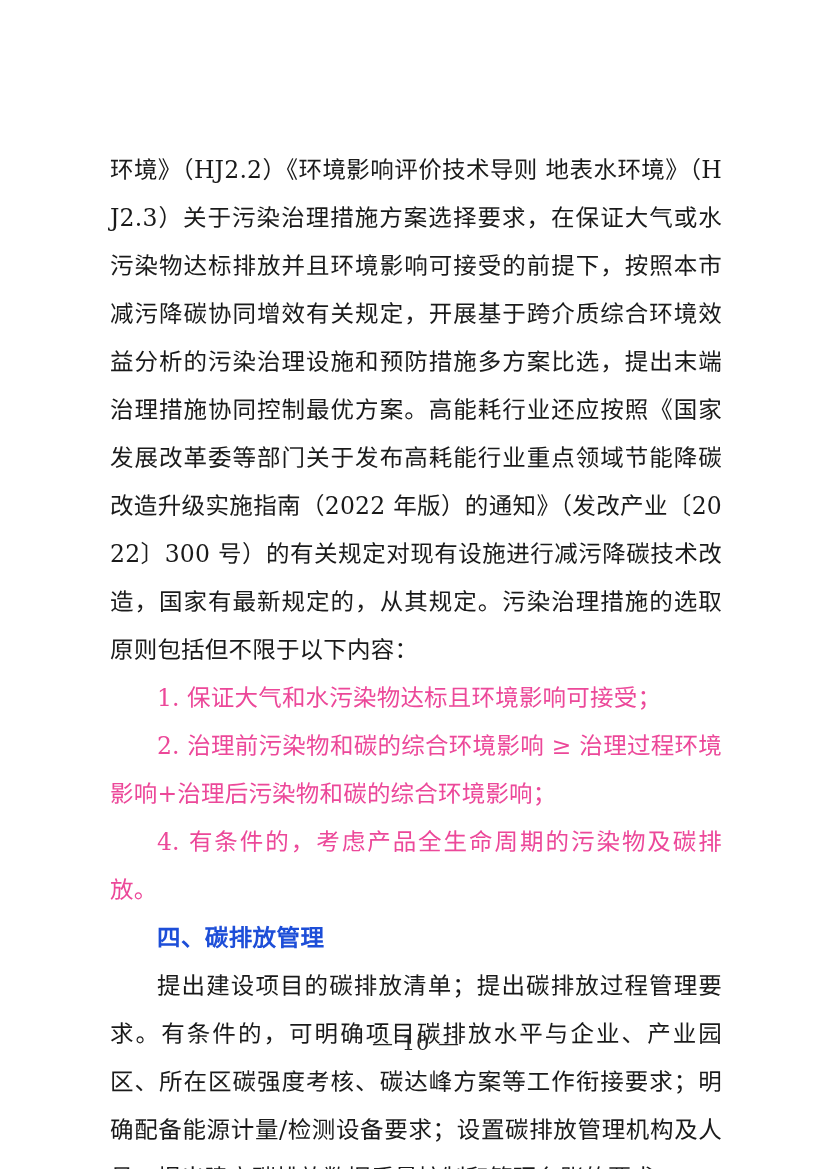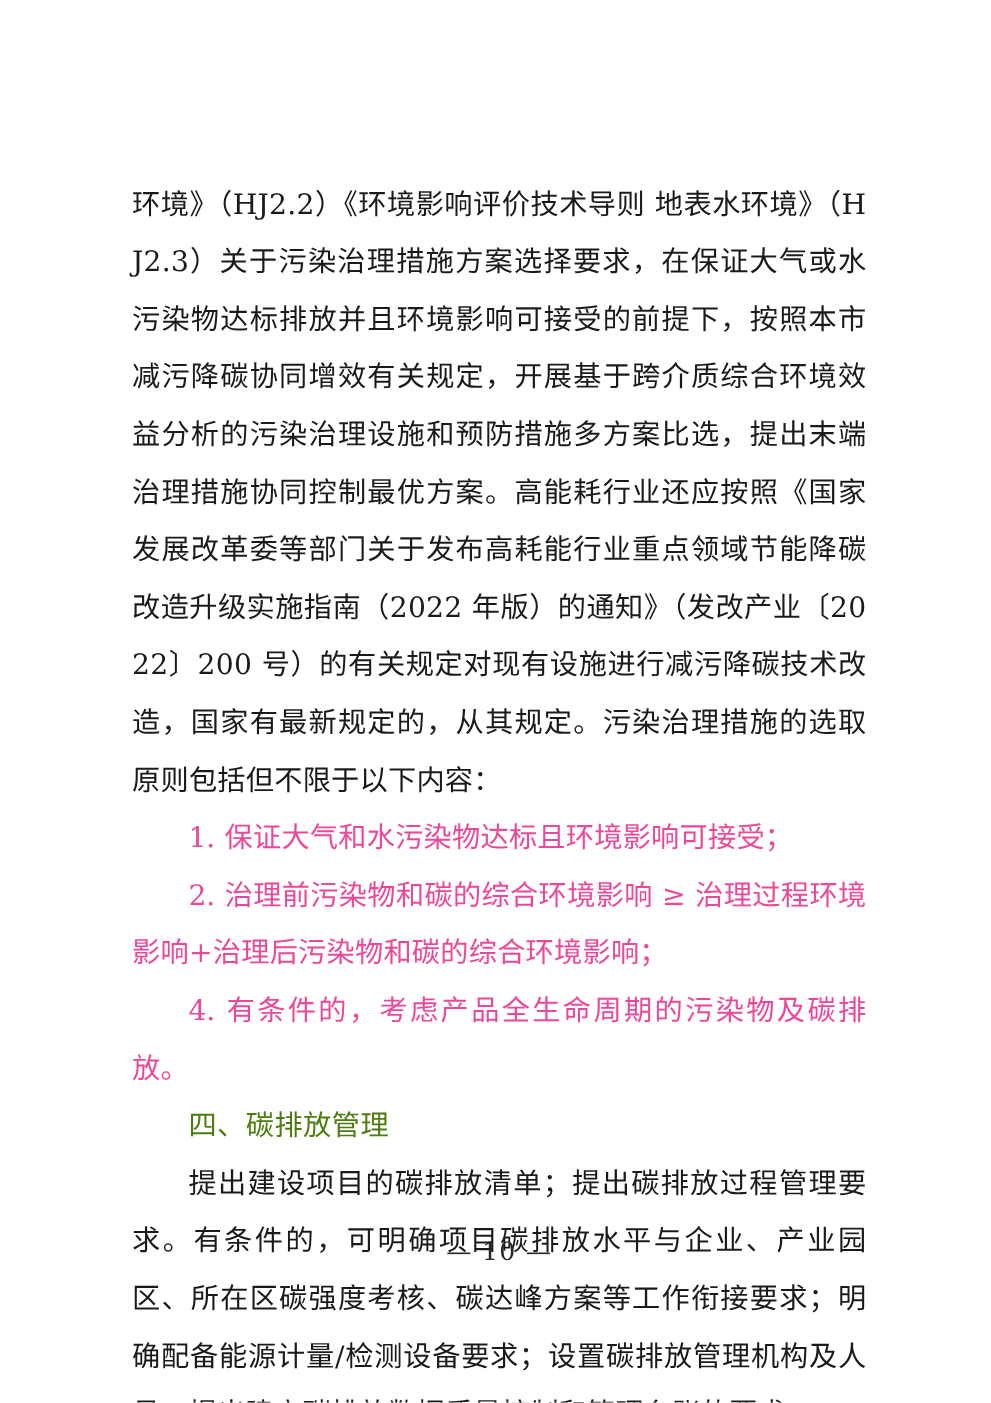--- a/index.html
+++ b/index.html
@@ -69,25 +69,25 @@
   .list-num {
     font-family: "DejaVu Serif", "Liberation Serif", serif;
     letter-spacing: 0;
   }
 
   
   .heading {
     font-family: "DejaVu Sans", "Liberation Sans", sans-serif;
     font-size: 23.5px;
     line-height: 48px;
-    font-weight: normal;
+    font-weight: bold;
     text-indent: 47px;
     letter-spacing: 0.4px;
     margin: 0;
-    color: #4d7c0f;
+    color: #1d4ed8;
   }
 
   
   .page-footer {
     position: absolute;
     left: 110px;
     top: 1028px;
     width: 612px;
     text-align: center;
     font-family: "DejaVu Serif", "Liberation Serif", serif;
@@ -99,21 +99,21 @@
 
   .nowrap { white-space: nowrap; }
 </style>
 </head>
 <body>
 
 <div class="page">
 
   <div class="content">
 
-    <p class="para cont">环境》（HJ2.2）《环境影响评价技术导则  地表水环境》（HJ2.3）关于污染治理措施方案选择要求，在保证大气或水污染物达标排放并且环境影响可接受的前提下，按照本市减污降碳协同增效有关规定，开展基于跨介质综合环境效益分析的污染治理设施和预防措施多方案比选，提出末端治理措施协同控制最优方案。高能耗行业还应按照《国家发展改革委等部门关于发布高耗能行业重点领域节能降碳改造升级实施指南（2022 年版）的通知》（发改产业〔2022〕200 号）的有关规定对现有设施进行减污降碳技术改造，国家有最新规定的，从其规定。污染治理措施的选取原则包括但不限于以下内容：</p>
+    <p class="para cont">环境》（HJ2.2）《环境影响评价技术导则  地表水环境》（HJ2.3）关于污染治理措施方案选择要求，在保证大气或水污染物达标排放并且环境影响可接受的前提下，按照本市减污降碳协同增效有关规定，开展基于跨介质综合环境效益分析的污染治理设施和预防措施多方案比选，提出末端治理措施协同控制最优方案。高能耗行业还应按照《国家发展改革委等部门关于发布高耗能行业重点领域节能降碳改造升级实施指南（2022 年版）的通知》（发改产业〔2022〕300 号）的有关规定对现有设施进行减污降碳技术改造，国家有最新规定的，从其规定。污染治理措施的选取原则包括但不限于以下内容：</p>
 
     <p class="list-item"><span class="list-num nowrap">1.</span>&nbsp;<span>保证大气和水污染物达标且环境影响可接受；</span></p>
 
     <p class="list-item"><span class="list-num nowrap">2.</span>&nbsp;<span>治理前污染物和碳的综合环境影响 ≥ 治理过程环境影响+治理后污染物和碳的综合环境影响；</span></p>
 
 
     <p class="list-item"><span class="list-num nowrap">4.</span>&nbsp;<span>有条件的，考虑产品全生命周期的污染物及碳排放。</span></p>
 
     <h2 class="heading">四、碳排放管理</h2>
 

